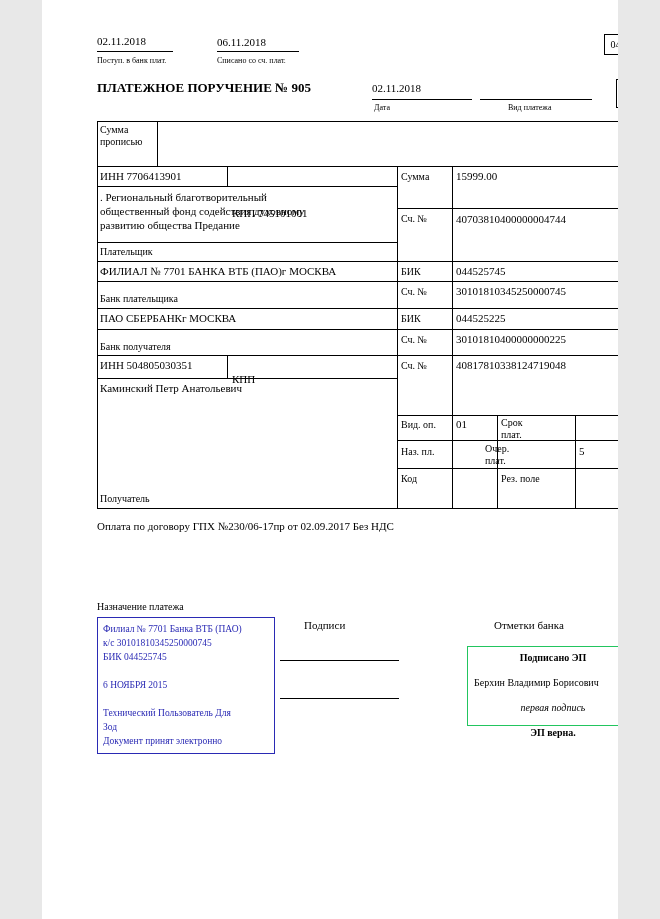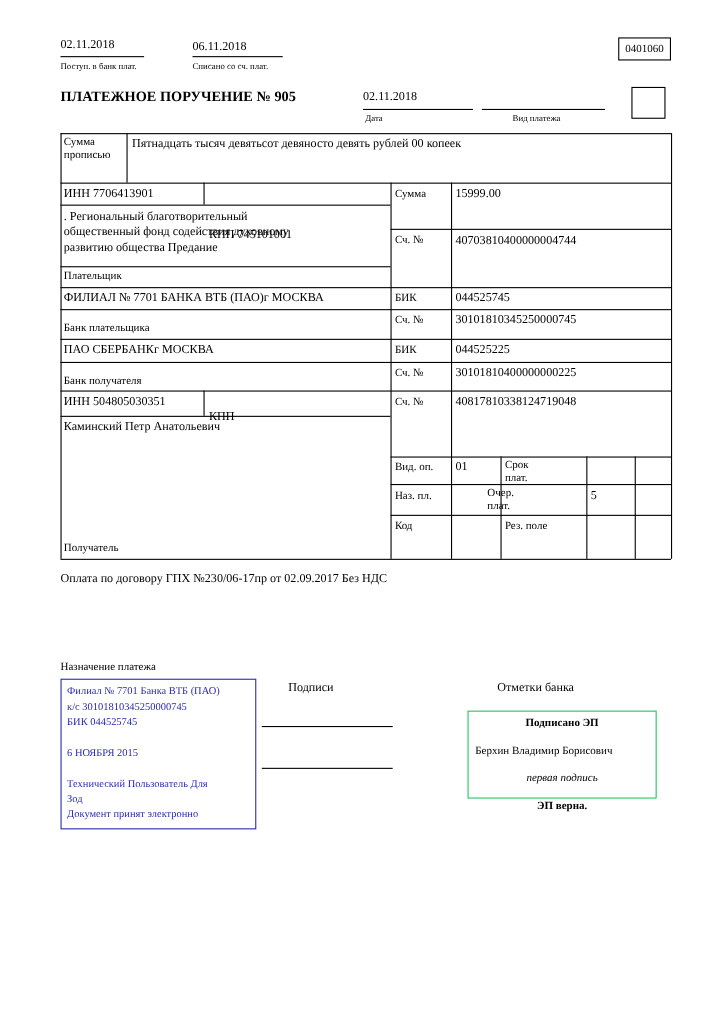--- a/index.html
+++ b/index.html
@@ -1,18 +1,18 @@
 <!DOCTYPE html>
 <html><head>
 <meta charset="utf-8">
 <style>
   * { margin:0; padding:0; box-sizing:border-box; }
   html,body { background:#e8e8e8; }
   .page {
-    position:relative; width:660px; height:919px; margin:0 auto;
+    position:relative; width:576px; height:919px; margin:0 auto;
     background:#ffffff; font-family:"Liberation Serif", serif; color:#000;
     overflow:hidden;
     padding-left:29px;
   }
   .t { position:absolute; font-size:11px; line-height:13px; white-space:nowrap; }
   .s10 { font-size:10px; line-height:12px; }
   .s8  { font-size:8px;  line-height:9px; }
   .b { font-weight:bold; }
   .i { font-style:italic; }
   .c { text-align:center; }
@@ -79,21 +79,20 @@
   <div class="vl" style="left:115px; top:121px; height:45px;"></div>
   <div class="vl" style="left:185px; top:166px; height:20px;"></div>
   <div class="vl" style="left:185px; top:355px; height:23px;"></div>
   <div class="vl" style="left:355px; top:166px; height:342px;"></div>
   <div class="vl" style="left:410px; top:166px; height:342px;"></div>
   <div class="vl" style="left:455px; top:415px; height:93px;"></div>
   <div class="vl" style="left:533px; top:415px; height:93px;"></div>
   <div class="vl" style="left:577px; top:415px; height:93px;"></div>
 
   <div class="t s10 wrap" style="left:58px; top:124px; width:55px;">Сумма прописью</div>
-  <div class="t" style="left:120px; top:125px;">Пятнадцать тысяч девятьсот девяносто девять рублей 00 копеек</div>
 
   <div class="t" style="left:58px;  top:170px;">ИНН 7706413901</div>
   <div class="t" style="left:190px; top:170px;margin-top:37px;">КПП 745101001</div>
   <div class="t s10" style="left:359px; top:171px;">Сумма</div>
   <div class="t" style="left:414px; top:170px;">15999.00</div>
 
   <div class="t pre" style="left:58px; top:190px; line-height:14px;">. Региональный благотворительный
 общественный фонд содействия духовному
 развитию общества Предание</div>
   <div class="t s10" style="left:359px; top:213px;">Сч. №</div>

